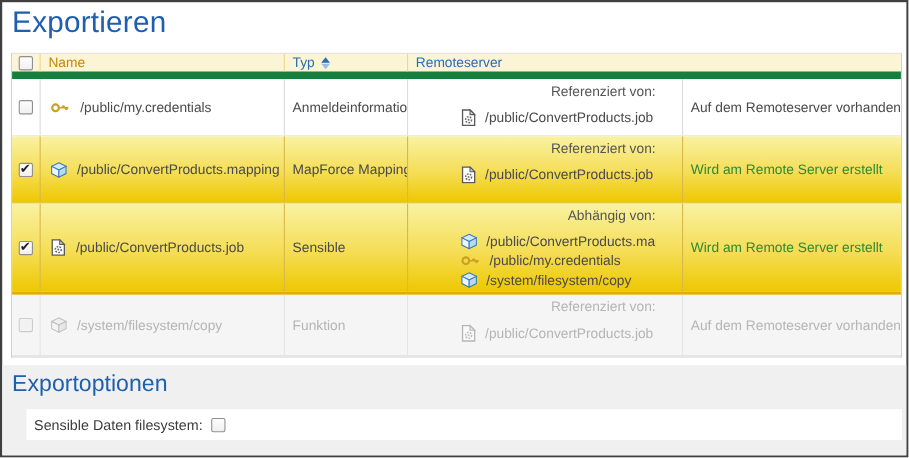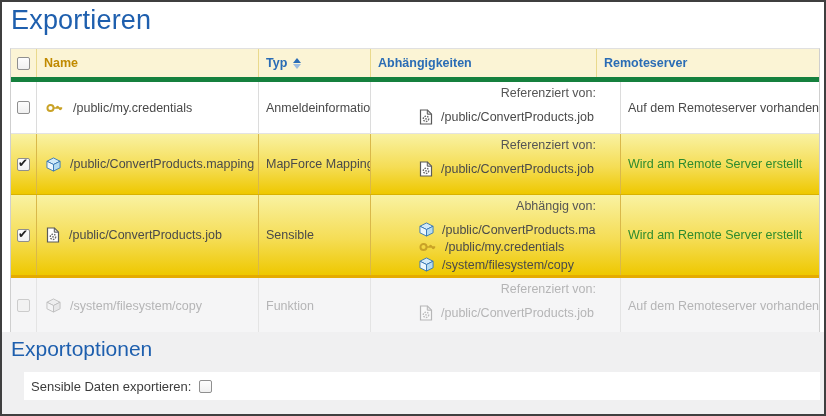--- a/index.html
+++ b/index.html
@@ -16,21 +16,21 @@
   
   .tbl {
     position:absolute; left:8px; top:46px; width:810px;
     border:1px solid #cfcfcf; border-top:1px solid #e0e0e0;
     font-size:12.5px; color:#4a4a4a;
   }
   .row { display:grid; grid-template-columns:25px 222px 112px 226px 1fr; }
   .row > div { border-left:1px solid #dcdcdc; overflow:hidden; }
   .row > div:first-child { border-left:none; }
 
-  .hdr { background:#fbf4d5; height:33px; border-bottom:5px solid #15803d; font-weight:bold; }
+  .hdr { background:#fbf4d5; height:23px; border-bottom:7px solid #15803d; font-weight:normal; }
   .hdr > div { display:flex; align-items:center; padding-left:7px; border-left:1px solid #e9d98c; }
   .hdr > div:first-child { border-left:none; justify-content:center; padding-left:0; }
   .hdr .h-blue { color:#2a6cb5; }
   .hdr .h-orange { color:#c18a00; }
 
   .r-white { height:52px; background:#ffffff; border-bottom:1px solid #e3e3e3; }
   .r-sel {
     background:linear-gradient(to bottom,#f9f2a2 0%,#f5dd55 55%,#eec800 100%);
     border-bottom:1px solid #d9b200;
   }
@@ -120,23 +120,20 @@
         <span>Name</span>
       </div>
       <div class="h-blue">
         <span>Typ</span>
         <span class="sort">
             <span class="up"></span>
             <span class="dn"></span>
           </span>
       </div>
       <div class="h-blue">
-        <span>Abhängigkeiten</span>
-      </div>
-      <div class="h-blue">
         <span>Remoteserver</span>
       </div>
     </div>
 
     <div class="row r-white">
       <div class="c-check">
           <span class="cb"></span>
         </div>
       <div class="c-name">
         <span class="icon">
@@ -264,18 +261,18 @@
         </div>
       </div>
       <div class="c-remote remote">Auf dem Remoteserver vorhanden</div>
     </div>
 
   </div>
 
   <div class="bottom">
     <div class="section-title">Exportoptionen</div>
     <div class="option-row">
-      <span>Sensible Daten exportieren:</span>
+      <span>Sensible Daten filesystem:</span>
       <span class="cb"></span>
     </div>
   </div>
 
 </div>
 
 </body></html>

